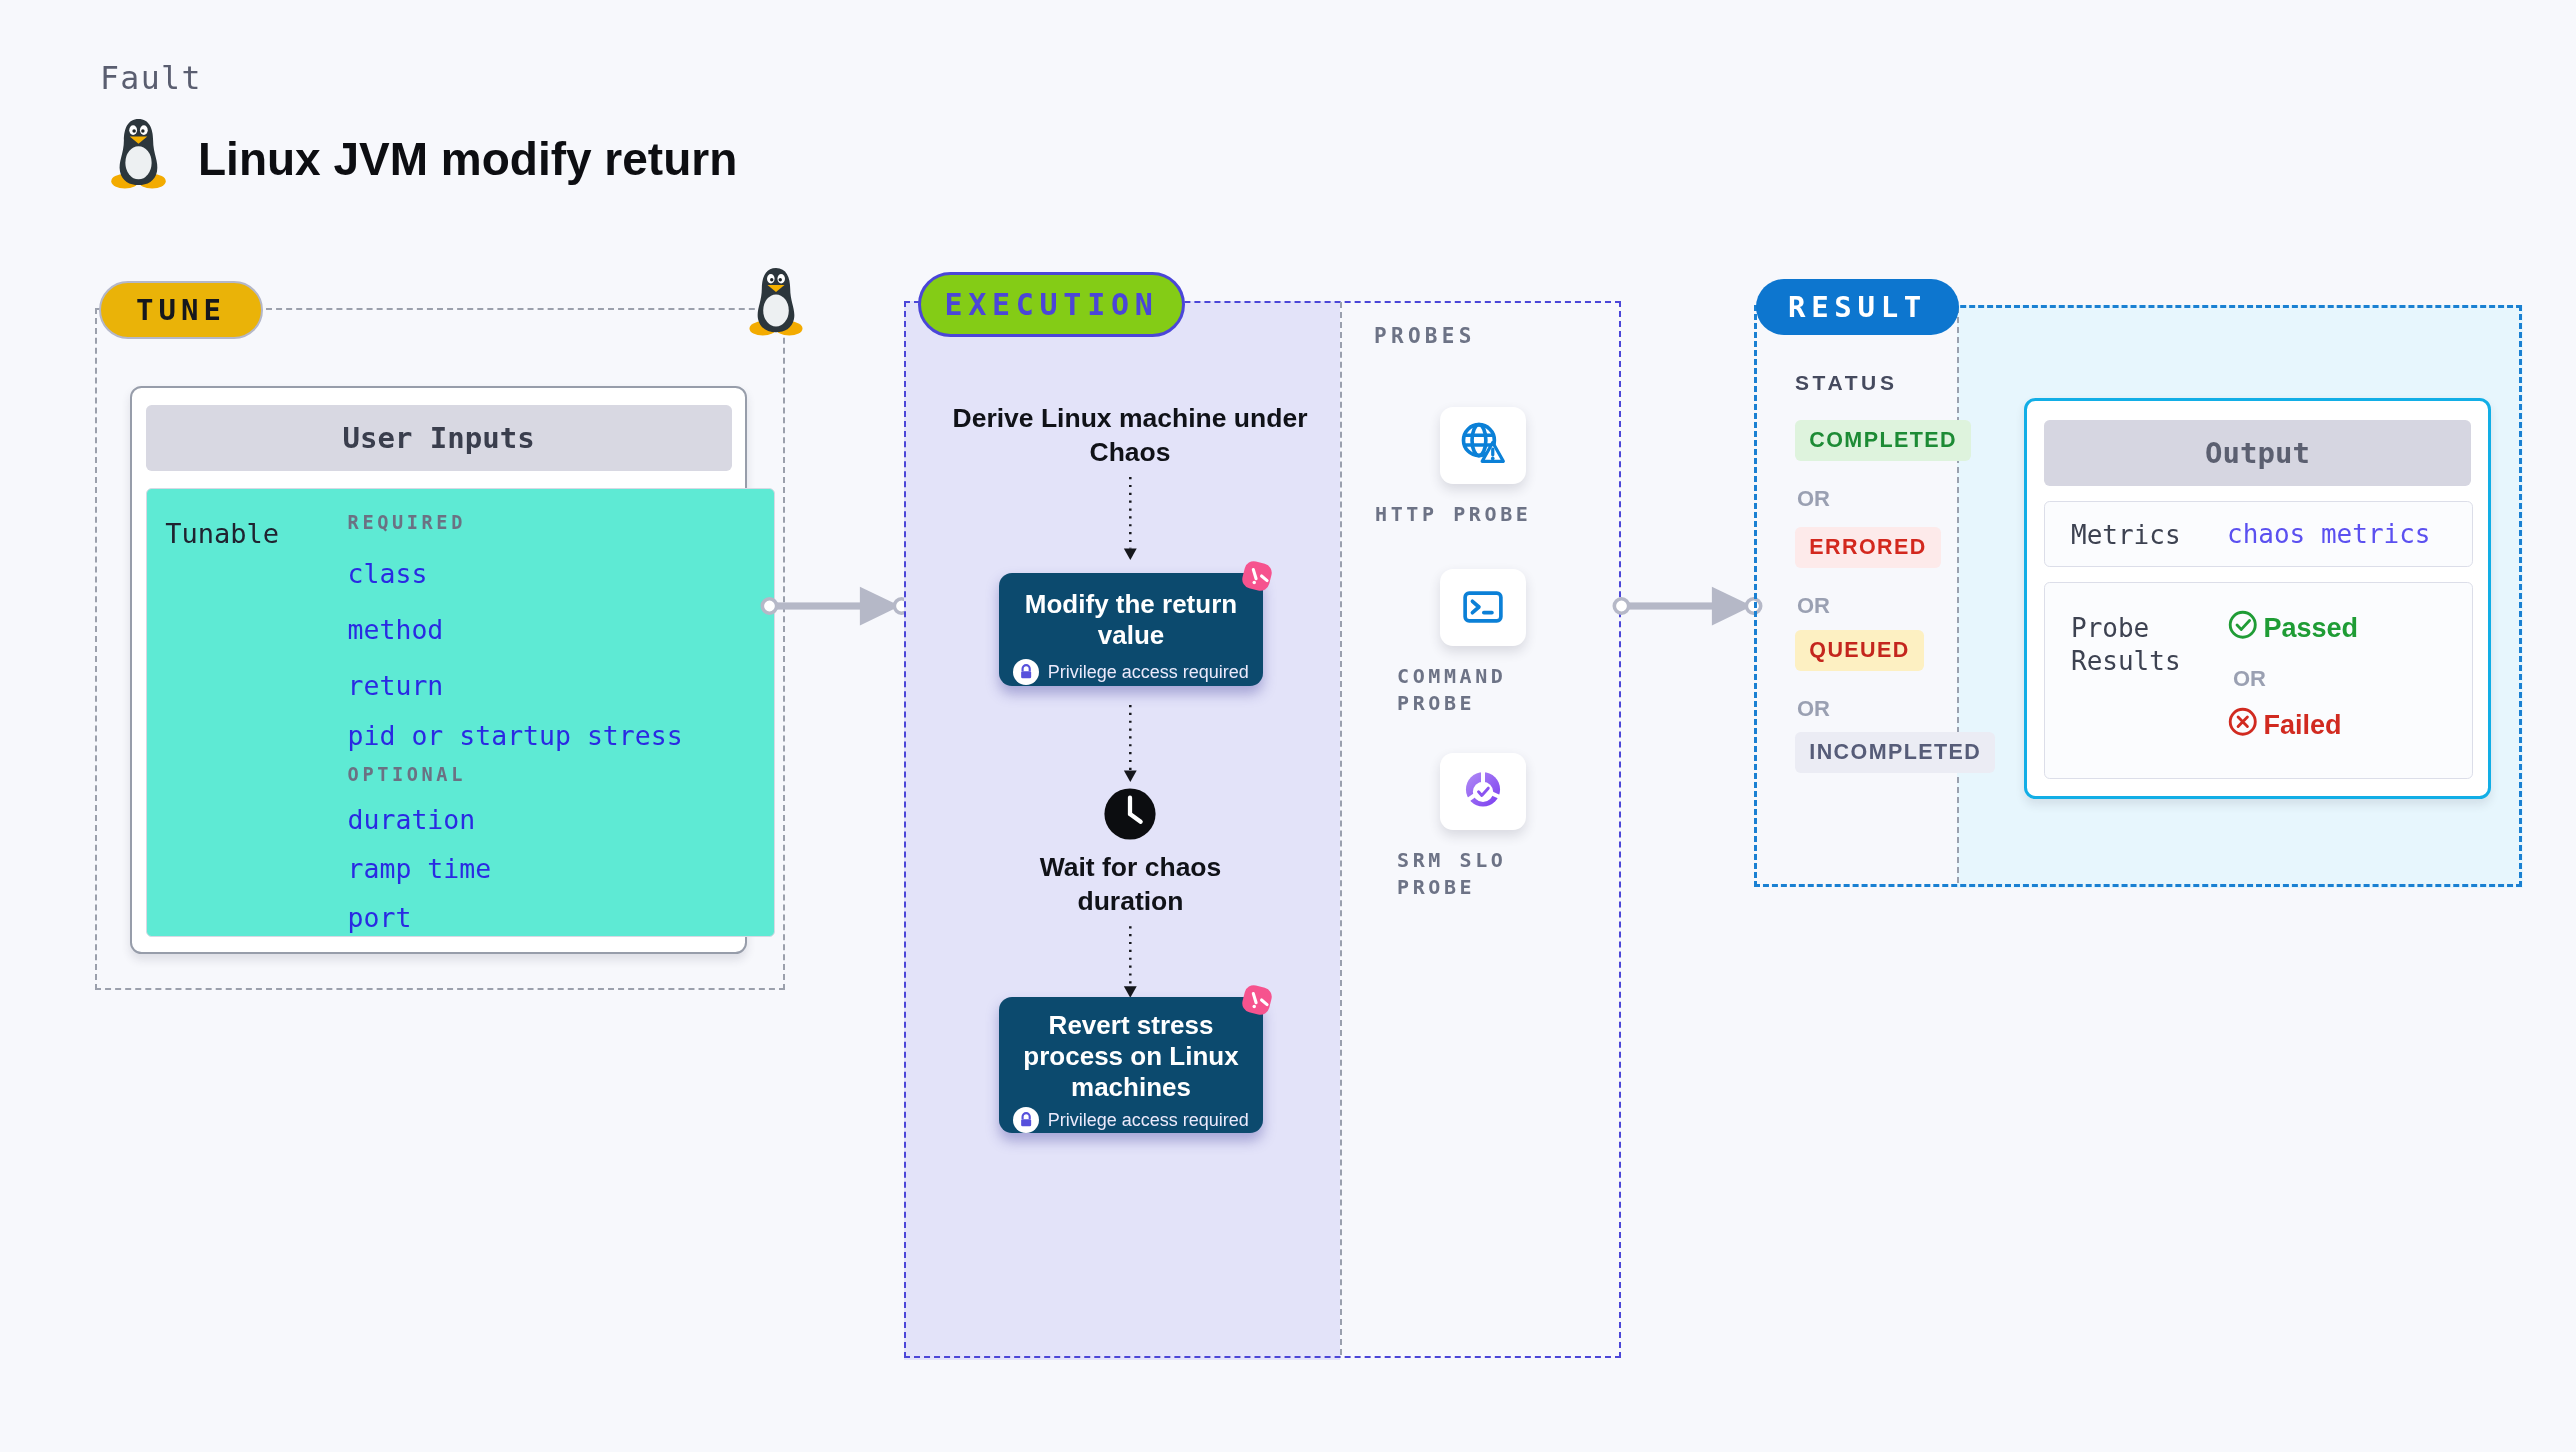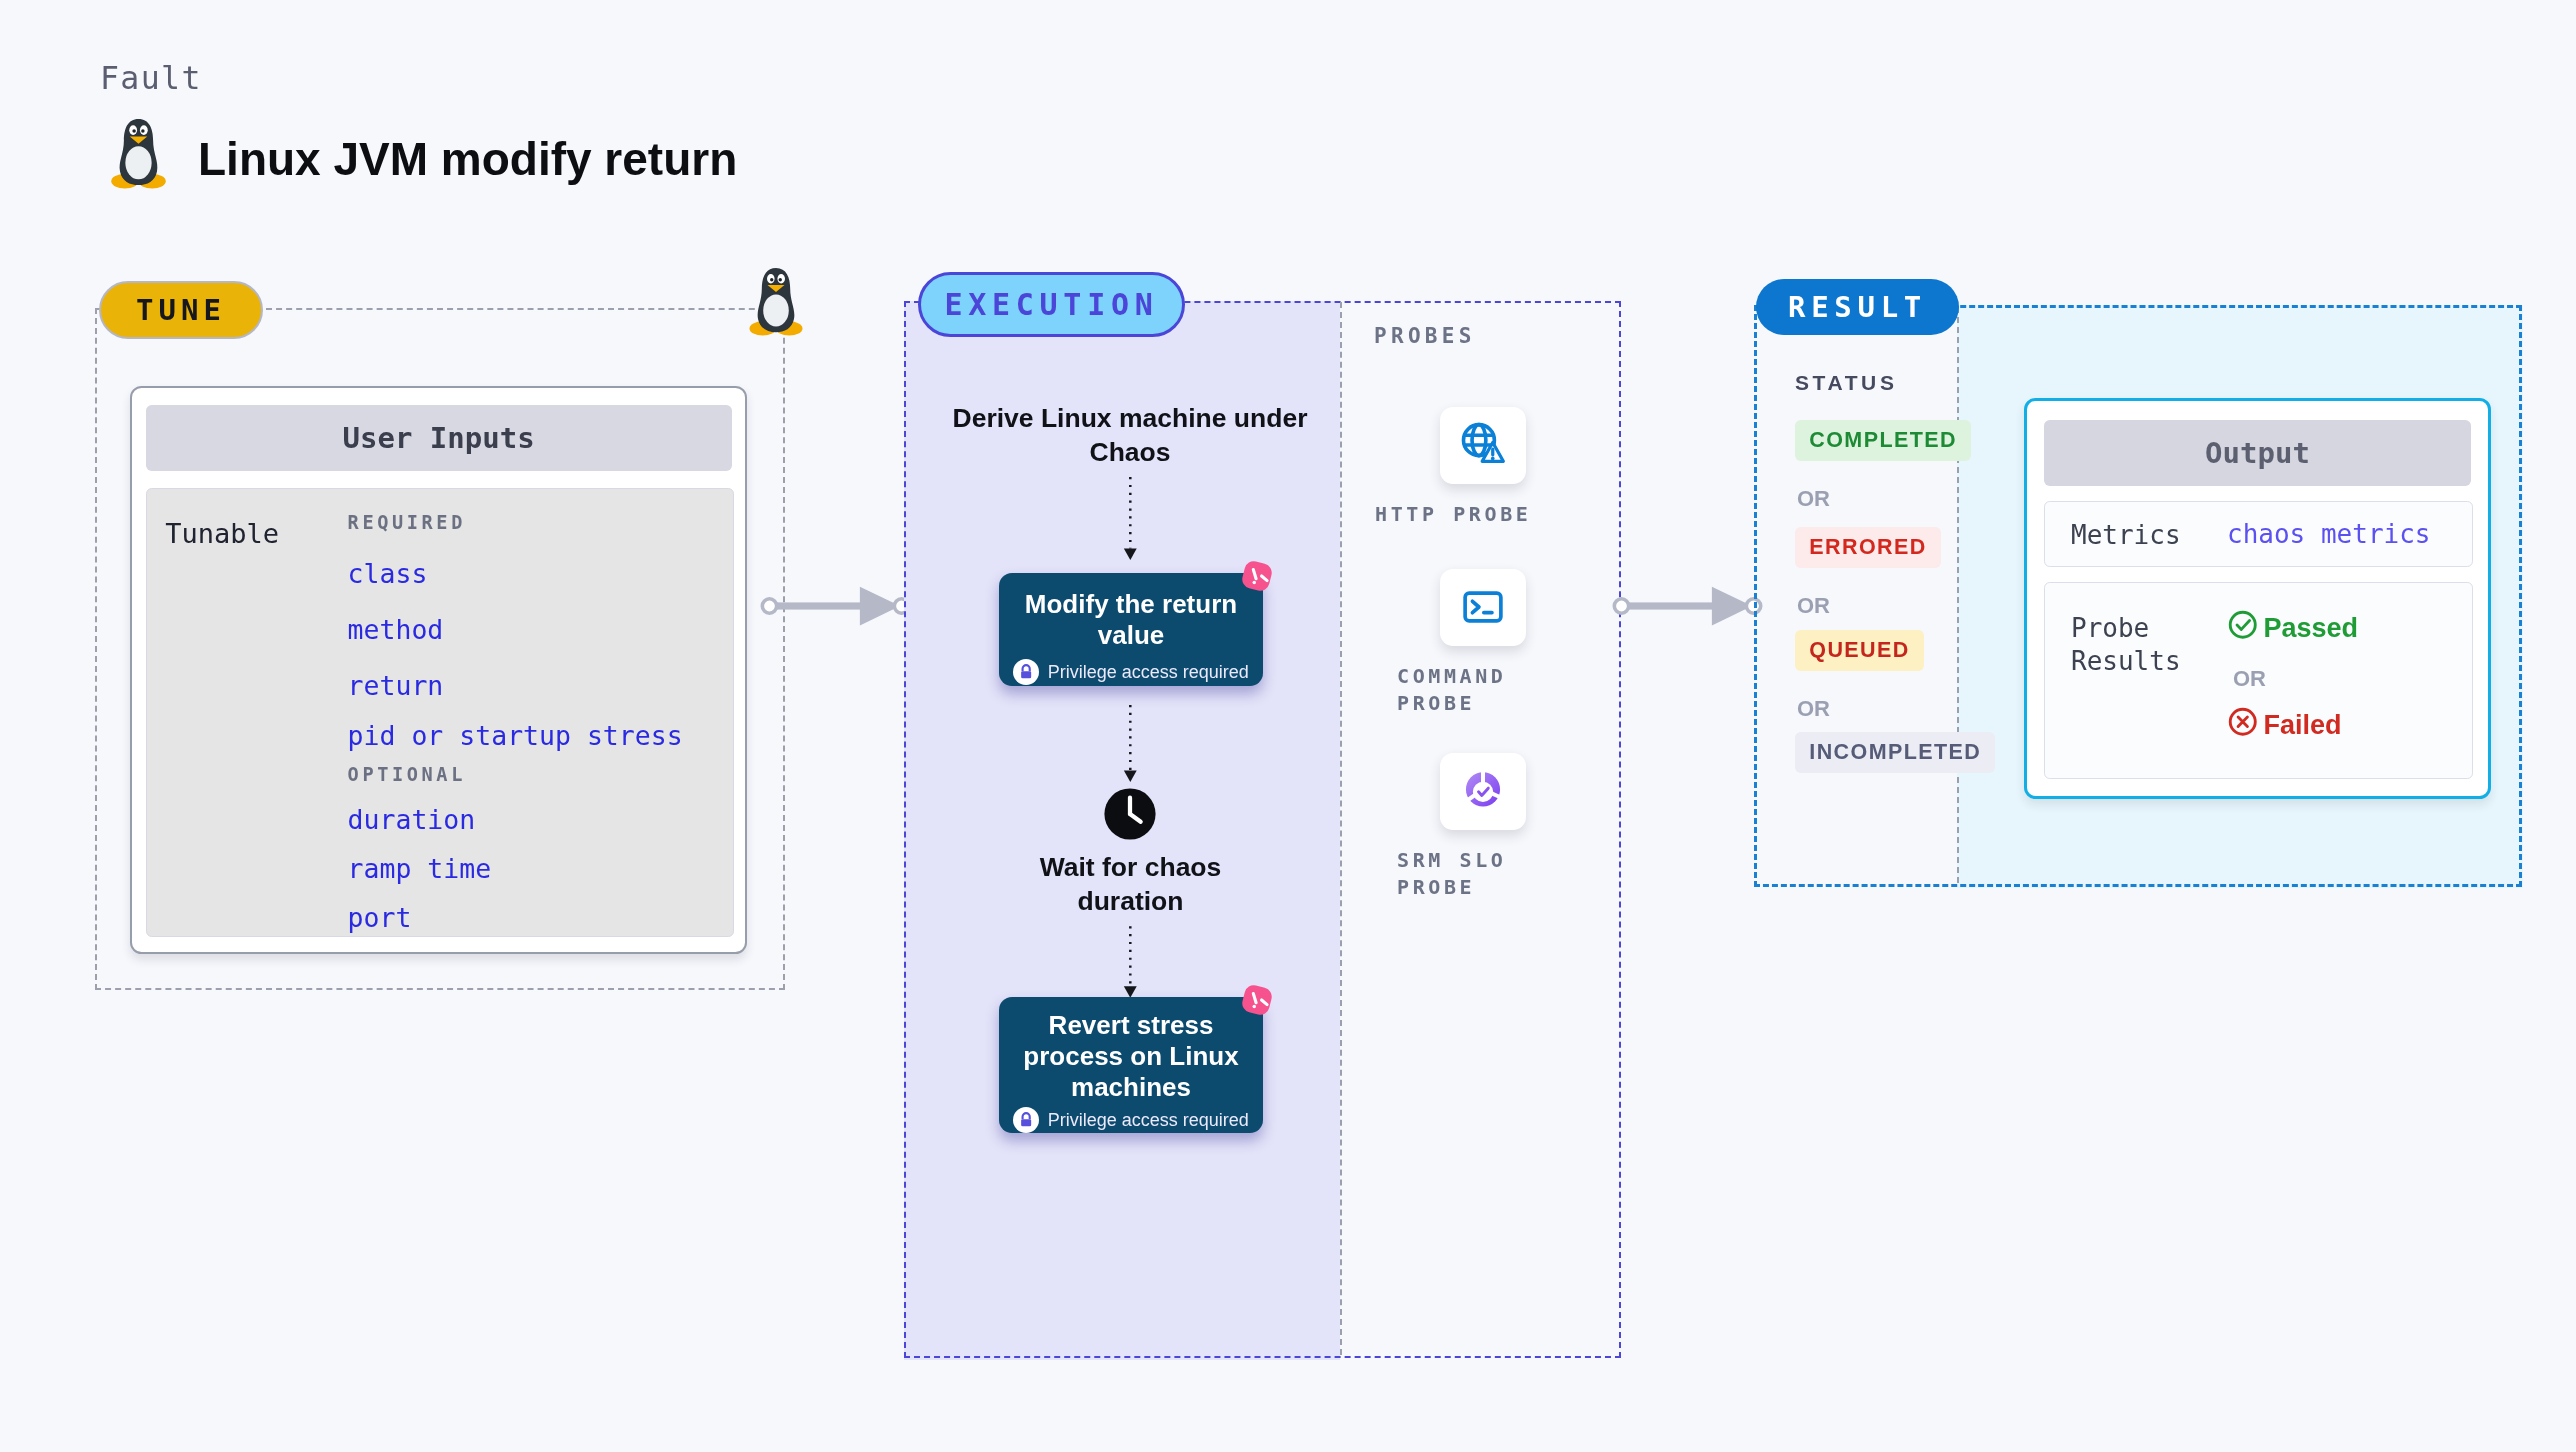--- a/index.html
+++ b/index.html
@@ -15,28 +15,28 @@
   
   .dash-gray{border:2.1px dashed #9ba0ac;}
   .dash-purple{border:2.9px dashed #4b46d8;}
   .dash-blue{border:3.6px dashed #1a80d2;}
   .vdiv-gray{border-left:2.1px dashed #9aa0ae;}
 
   
   .pill{display:flex;align-items:center;justify-content:center;border-radius:34px;
         font-family:"DejaVu Sans Mono","Liberation Mono",monospace;font-weight:bold;}
   .pill-tune{background:#eab308;border:2.9px solid #b4b7c8;color:#16181d;font-size:29px;letter-spacing:5px;}
-  .pill-exec{background:#7dd3fc;border:3.6px solid #4b46d8;color:#4b46d8;font-size:30px;letter-spacing:5.7px;}
+  .pill-exec{background:#84cc16;border:3.6px solid #4b46d8;color:#4b46d8;font-size:30px;letter-spacing:5.7px;}
   .pill-result{background:#0d76cf;color:#ffffff;font-size:29px;letter-spacing:5.7px;}
 
   
   .ui-card{background:#ffffff;border:2.9px solid #979daa;border-radius:11.5px;box-shadow:0 5.7px 10px rgba(40,44,63,.12);}
   .ui-head{background:#d8d8e2;border-radius:5.7px;display:flex;align-items:center;justify-content:center;
            font-size:29px;color:#3a3e4d;font-weight:bold;}
-  .ui-panel{background:#e5e5e5;border:1.4px solid #d7d9e4;border-radius:5.7px;}
+  .ui-panel{background:#5eead4;border:1.4px solid #d7d9e4;border-radius:5.7px;padding-left:41px;}
   .muted-caps{font-size:18.6px;letter-spacing:3.6px;color:#6b7183;font-weight:bold;}
   .blue-item{font-size:26.5px;color:#2a2ae2;}
 
   
   .flow-text{font-size:26.5px;font-weight:bold;line-height:34px;text-align:center;color:#101218;}
   .node-card{background:#0c4a6e;border-radius:13px;box-shadow:0 7.2px 13px rgba(52,48,150,.35);color:#fff;text-align:center;}
   .node-title{font-size:26px;font-weight:bold;line-height:31px;padding-top:15.8px;}
   .priv-row{display:flex;align-items:center;justify-content:center;gap:8.6px;margin-top:8.6px;}
   .priv-circle{width:26px;height:26px;border-radius:50%;background:#fff;display:flex;align-items:center;justify-content:center;}
   .priv-text{font-size:18px;color:#eceafc;}

